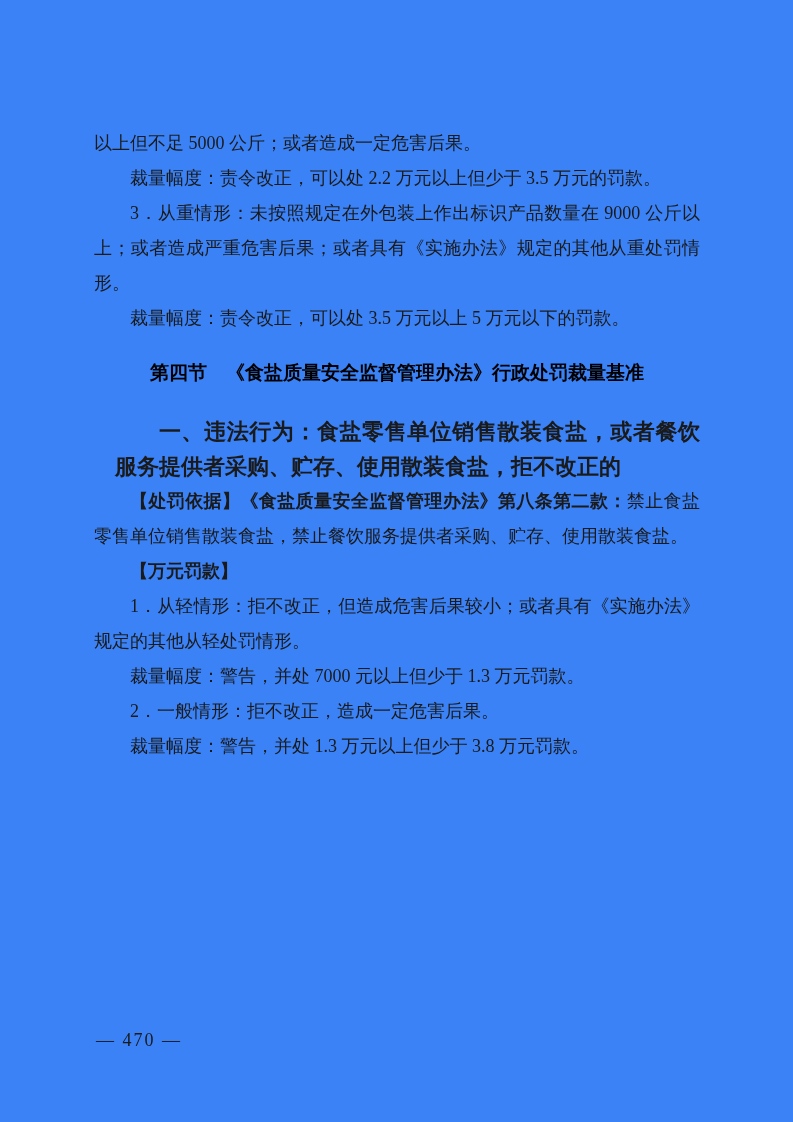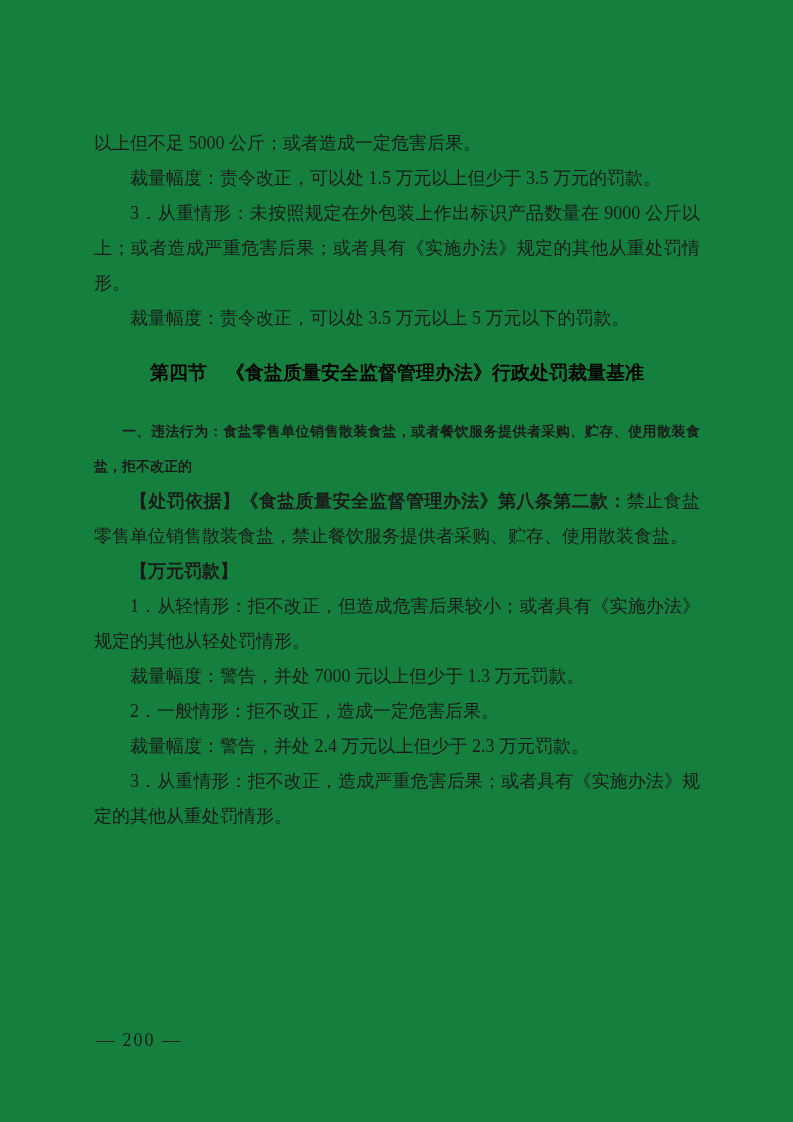--- a/index.html
+++ b/index.html
@@ -5,21 +5,21 @@
   * { box-sizing: border-box; }
   html, body { margin: 0; padding: 0; }
   body {
     width: 793px; height: 1122px;
     background: #e8e8e8;
     font-family: "Liberation Serif", "DejaVu Serif", serif;
   }
   .page {
     position: relative;
     width: 793px; height: 1122px;
-    background: #15803d;
+    background: #3b82f6;
     color: #000000;
     overflow: hidden;
   }
   .content {
     position: absolute;
     left: 94px; top: 126px;
     width: 606px;
   }
   .para {
     margin: 0;
@@ -35,39 +35,40 @@
     text-align: center;
     font-family: Liberation Sans, sans-serif;
     font-weight: bold;
     font-size: 19px;
     line-height: 30px;
     color: #000000;
   }
   .violation-heading {
     font-family: "Liberation Sans", "DejaVu Sans", sans-serif;
     font-weight: bold;
-    font-size: 14px;
+    font-size: 22px;
+    margin-left: 21px;
   }
   .page-number {
     position: absolute;
     left: 96px; top: 1030px;
     font-size: 18px;
     letter-spacing: 2px;
     color: #1a1a1a;
   }
 </style>
 </head>
 <body>
 
 <div class="page">
   <div class="content">
 
     <p class="para">以上但不足 5000 公斤；或者造成一定危害后果。</p>
 
-    <p class="para indent">裁量幅度：责令改正，可以处 1.5 万元以上但少于 3.5 万元的罚款。</p>
+    <p class="para indent">裁量幅度：责令改正，可以处 2.2 万元以上但少于 3.5 万元的罚款。</p>
 
     <p class="para indent">3．从重情形：未按照规定在外包装上作出标识产品数量在 9000 公斤以上；或者造成严重危害后果；或者具有《实施办法》规定的其他从重处罚情形。</p>
 
     <p class="para indent">裁量幅度：责令改正，可以处 3.5 万元以上 5 万元以下的罚款。</p>
 
     <h2 class="section-heading">第四节　《食盐质量安全监督管理办法》行政处罚裁量基准</h2>
 
     <p class="para indent violation-heading">一、违法行为：食盐零售单位销售散装食盐，或者餐饮服务提供者采购、贮存、使用散装食盐，拒不改正的</p>
 
     <p class="para indent">
@@ -76,20 +77,19 @@
 
 
     <p class="para indent bold">【万元罚款】</p>
 
     <p class="para indent">1．从轻情形：拒不改正，但造成危害后果较小；或者具有《实施办法》规定的其他从轻处罚情形。</p>
 
     <p class="para indent">裁量幅度：警告，并处 7000 元以上但少于 1.3 万元罚款。</p>
 
     <p class="para indent">2．一般情形：拒不改正，造成一定危害后果。</p>
 
-    <p class="para indent">裁量幅度：警告，并处 2.4 万元以上但少于 2.3 万元罚款。</p>
+    <p class="para indent">裁量幅度：警告，并处 1.3 万元以上但少于 3.8 万元罚款。</p>
 
-    <p class="para indent">3．从重情形：拒不改正，造成严重危害后果；或者具有《实施办法》规定的其他从重处罚情形。</p>
 
   </div>
 
-  <div class="page-number">— 200 —</div>
+  <div class="page-number">— 470 —</div>
 </div>
 
 </body></html>

